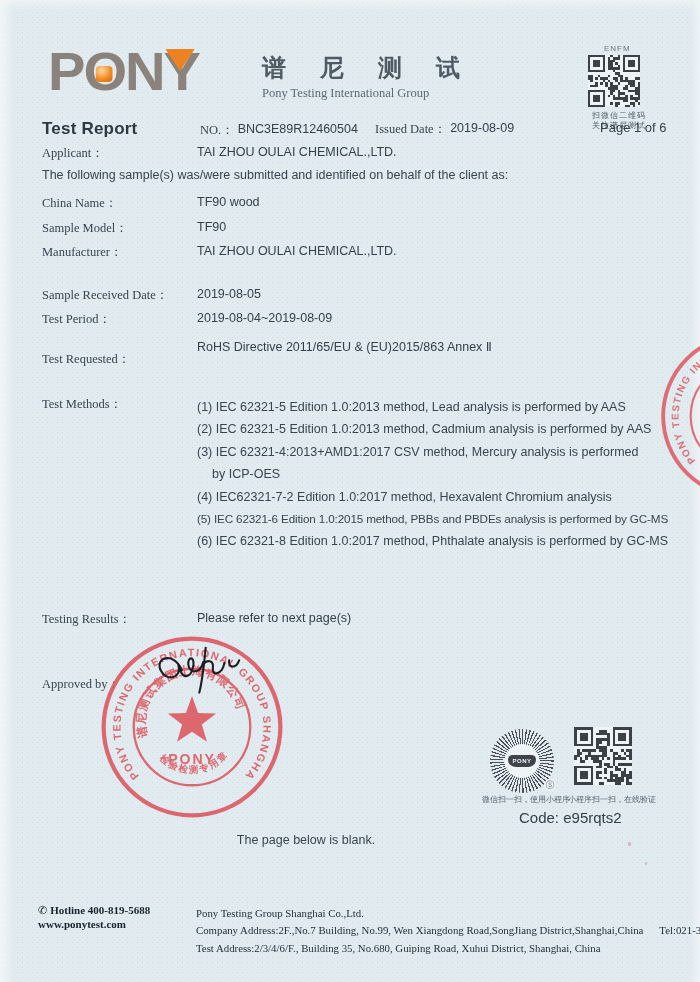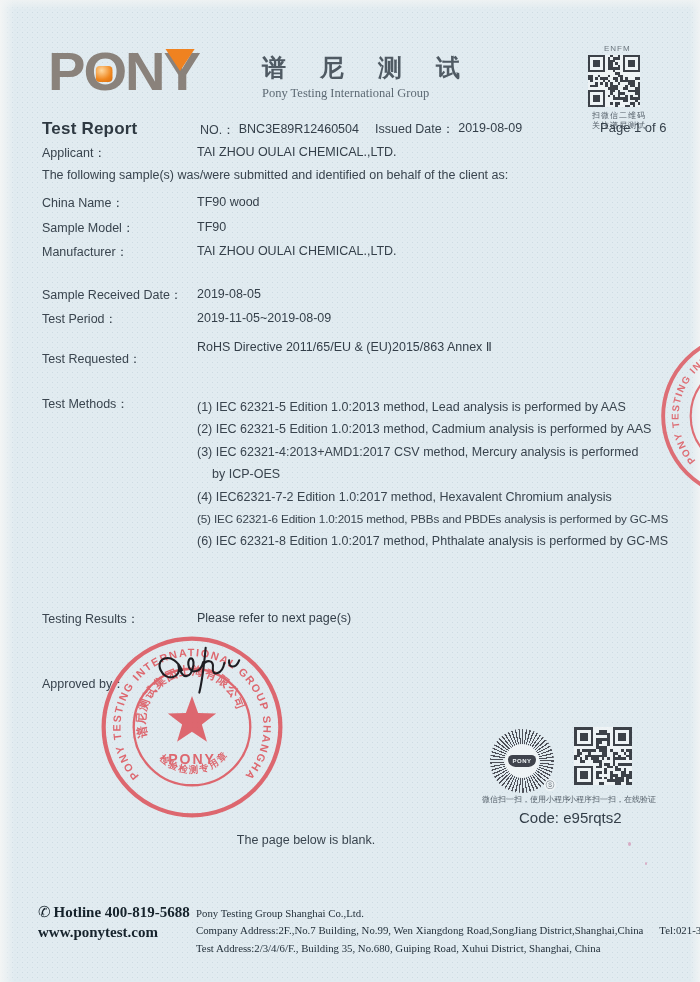--- a/index.html
+++ b/index.html
@@ -15,21 +15,21 @@
     color:#39444e;
   }
   .edge-left  { position:absolute; left:0; top:0; width:14px; height:100%;
     background:linear-gradient(to right,#f3f5f5,rgba(243,245,245,0)); }
   .edge-top   { position:absolute; left:0; top:0; width:100%; height:10px;
     background:linear-gradient(to bottom,#eef2f3,rgba(238,242,243,0)); }
   .edge-right { position:absolute; right:0; top:0; width:10px; height:100%;
     background:linear-gradient(to left,#f0f3f4,rgba(240,243,244,0)); }
 
   .abs { position:absolute; }
-  .lbl { font-size:12.5px; color:#39444e; }
+  .lbl { font-size:12.5px; color:#39444e;font-family:Liberation Serif, serif; }
   .val { font-size:12.5px; color:#343f49; }
 
   
   .logo { left:48px; top:44px; display:flex; align-items:flex-start; }
   .logo-word { font-weight:900; font-size:54px; line-height:1;
     letter-spacing:-2px; color:#8a827b; transform:scaleX(1.04);
     transform-origin:left top; display:flex; }
   .logo-o { position:relative; }
   .logo-o .osq { position:absolute; left:50%; top:55%; width:16px; height:16px;
     transform:translate(-50%,-50%); border-radius:4px;
@@ -80,21 +80,21 @@
   .sunburst .blob { background:#3f434c; color:#eef3f5; font-size:6px; font-weight:bold;
     padding:3px 4px; border-radius:5px 5px 8px 8px; letter-spacing:0.5px; }
   .sunburst .mp-logo { position:absolute; right:-2px; bottom:2px; width:12px; height:12px;
     border-radius:50%; background:#eef3f5; color:#6a737c; font-size:9px; line-height:12px;
     text-align:center; }
   .code-label { left:519px; top:809px; font-size:15px; color:#333e48; }
   .blank-note { left:0; top:833px; width:612px; text-align:center; font-size:12.5px; }
 
   
   .footer-left { left:38px; top:903px; font-family:"Liberation Serif", serif;
-    font-weight:bold; font-size:15px; color:#16232c; line-height:1.3; }
+    font-weight:bold; font-size:11px; color:#16232c; line-height:1.3; }
   .footer-right { left:196px; top:905px; font-family:"Liberation Serif", serif;
     font-size:10.8px; color:#23303a; line-height:1.62; white-space:nowrap; }
   .footer-right .tel { margin-left:16px; }
   .phone-ic { font-weight:normal; margin-right:3px; }
 
   .speck { position:absolute; border-radius:50%; background:rgba(205,95,145,0.45); }
 </style>
 </head>
 <body>
 
@@ -282,21 +282,21 @@
   <div class="row-lab lbl" style="top:220px;">Sample Model：</div>
   <div class="row-val val" style="top:220px;">TF90</div>
 
   <div class="row-lab lbl" style="top:244px;">Manufacturer：</div>
   <div class="row-val val" style="top:244px;">TAI ZHOU OULAI CHEMICAL.,LTD.</div>
 
   <div class="row-lab lbl" style="top:287px;">Sample Received Date：</div>
   <div class="row-val val" style="top:287px;">2019-08-05</div>
 
   <div class="row-lab lbl" style="top:311px;">Test Period：</div>
-  <div class="row-val val" style="top:311px;">2019-11-05~2019-08-09</div>
+  <div class="row-val val" style="top:311px;">2019-08-04~2019-08-09</div>
 
   <div class="row-lab lbl" style="top:351px;">Test Requested：</div>
   <div class="row-val val" style="top:339px;">RoHS Directive 2011/65/EU &amp; (EU)2015/863 Annex Ⅱ</div>
 
   <div class="row-lab lbl" style="top:396px;">Test Methods：</div>
   <div class="abs methods">
     <div>(1) IEC 62321-5 Edition 1.0:2013 method, Lead analysis is performed by AAS</div>
     <div>(2) IEC 62321-5 Edition 1.0:2013 method, Cadmium analysis is performed by AAS</div>
     <div>(3) IEC 62321-4:2013+AMD1:2017 CSV method, Mercury analysis is performed</div>
     <div class="cont">by ICP-OES</div>

